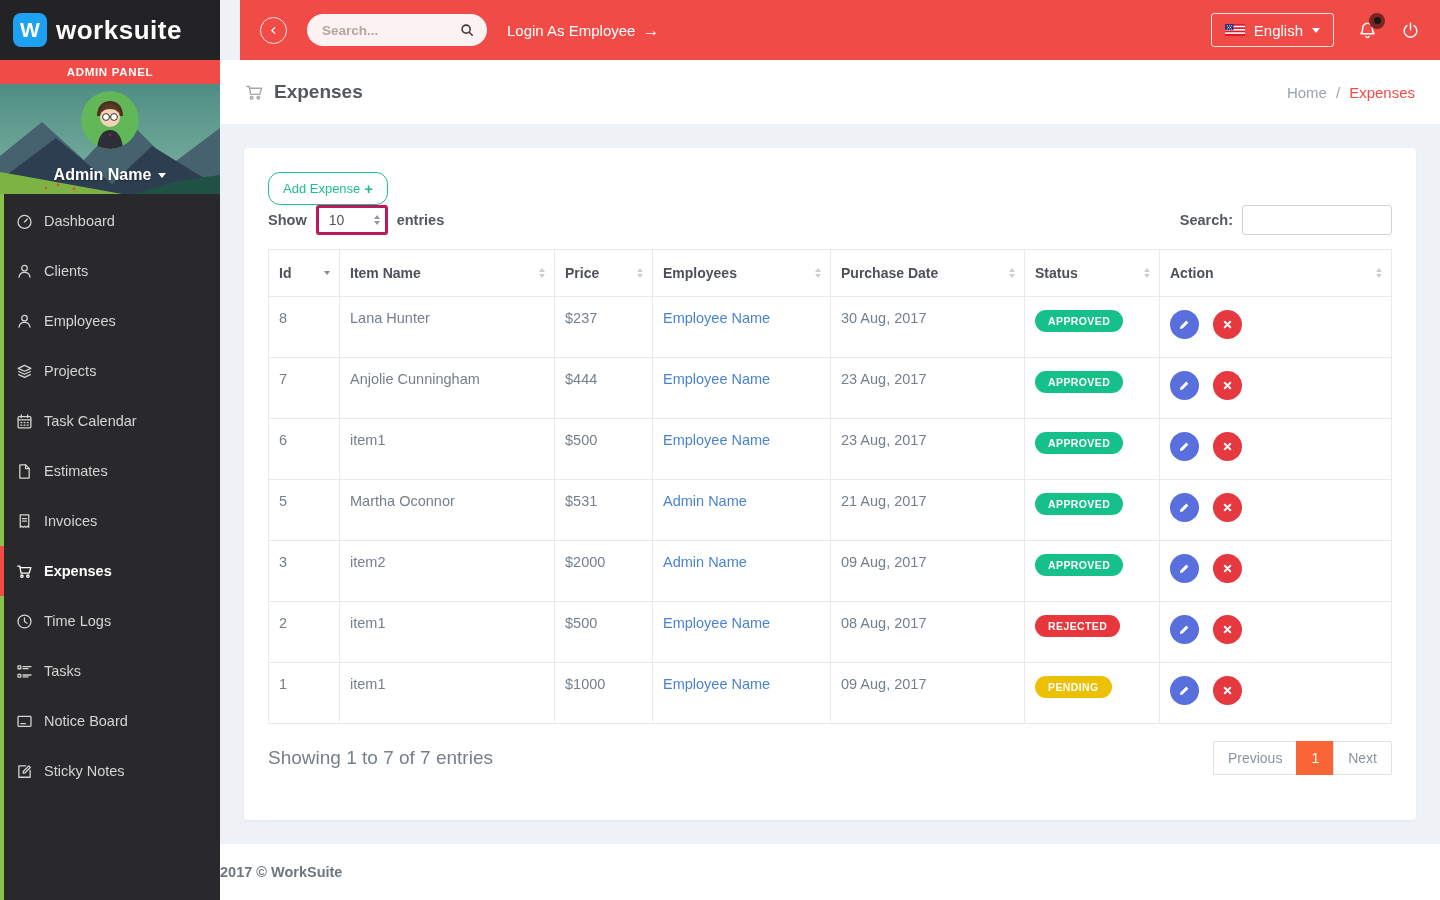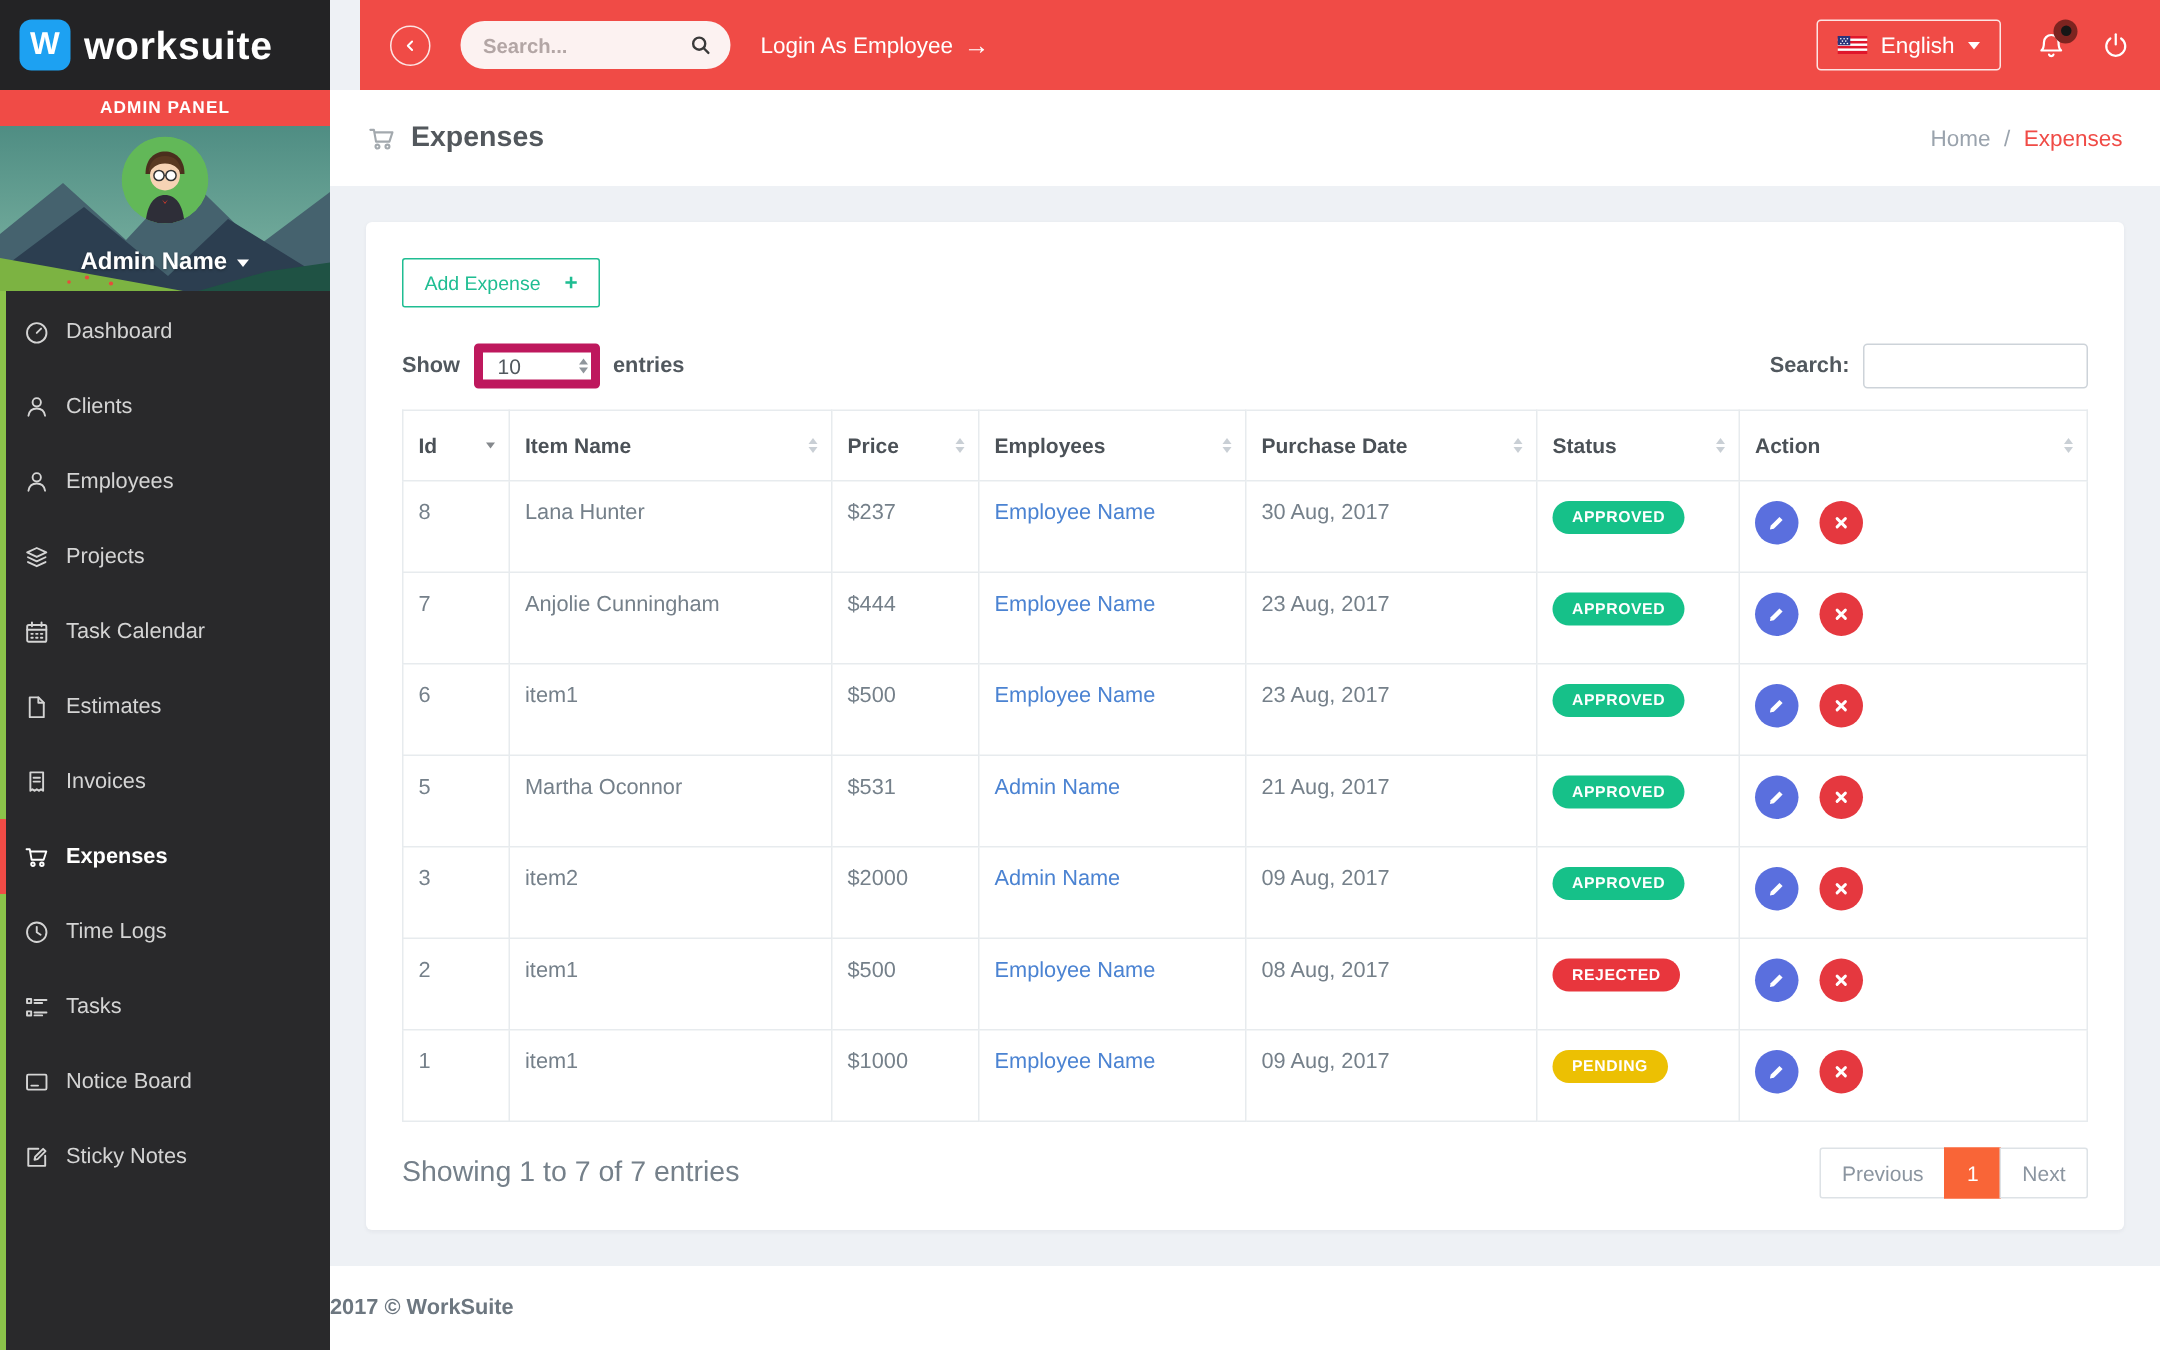--- a/index.html
+++ b/index.html
@@ -77,28 +77,28 @@
   .ph-title .ph-icon svg{width:19px;height:19px;stroke:#a3a9ae;fill:none;stroke-width:1.2;
                          stroke-linecap:round;stroke-linejoin:round;display:block;}
   .breadcrumb{margin-left:auto;font-size:15px;color:#9aa3ad;display:flex;gap:9px;align-items:center;}
   .breadcrumb .bc-home{color:#9aa3ad;cursor:pointer;text-decoration:none;}
   .breadcrumb .bc-cur{color:var(--red);}
 
   
   .content{flex:1;padding:24px;overflow:hidden;}
   .card{background:#fff;border-radius:4px;box-shadow:0 1px 3px rgba(30,40,50,.05);
         padding:24px 24px 18px;height:100%;overflow:hidden;}
-  .add-btn{background:#fff;border:1px solid var(--green);color:var(--green);border-radius:2px;
-           padding:8px 14px;font-size:13px;display:inline-flex;gap:16px;align-items:center;cursor:pointer;
+  .add-btn{background:#fff;border:1px solid var(--green);color:var(--green);border-radius:12px;
+           padding:8px 14px;font-size:13px;display:inline-flex;gap:4px;align-items:center;cursor:pointer;
            font-family:inherit;}
   .add-btn .plus{font-weight:bold;font-size:15px;line-height:13px;}
-  .controls{display:flex;align-items:center;margin-top:24px;}
+  .controls{display:flex;align-items:center;}
   .ctl-left{display:flex;align-items:center;gap:9px;font-size:14.5px;font-weight:bold;color:#51585e;}
   .select-wrap{position:relative;}
-  .select-wrap select{appearance:none;-webkit-appearance:none;width:84px;height:30px;border:6px solid #be185d;
+  .select-wrap select{appearance:none;-webkit-appearance:none;width:72px;height:30px;border:3px solid #be185d;
          border-radius:3px;padding:0 22px 0 10px;font-size:14px;color:#51585e;background:#fff;font-family:inherit;}
   .spin{position:absolute;right:8px;top:50%;transform:translateY(-50%);display:flex;flex-direction:column;
         gap:2px;pointer-events:none;}
   .spin i{width:0;height:0;border-left:3.5px solid transparent;border-right:3.5px solid transparent;}
   .spin .up{border-bottom:4px solid #8f969c;}
   .spin .dn{border-top:4px solid #8f969c;}
   .ctl-right{margin-left:auto;display:flex;align-items:center;gap:9px;font-size:14.5px;font-weight:bold;color:#51585e;}
   .ctl-right input{width:150px;height:30px;border:1px solid #cdd3d9;border-radius:3px;padding:0 8px;
                    font-size:14px;outline:none;font-family:inherit;color:#51585e;}
 

